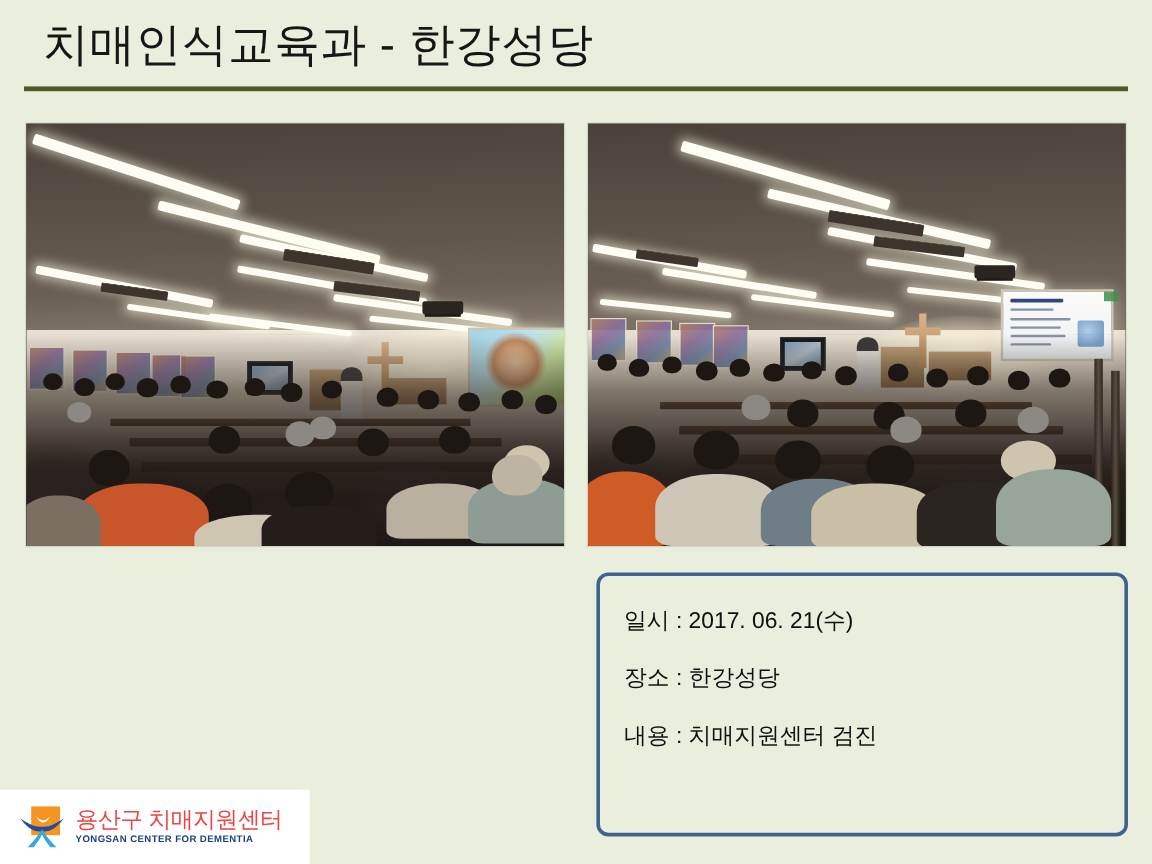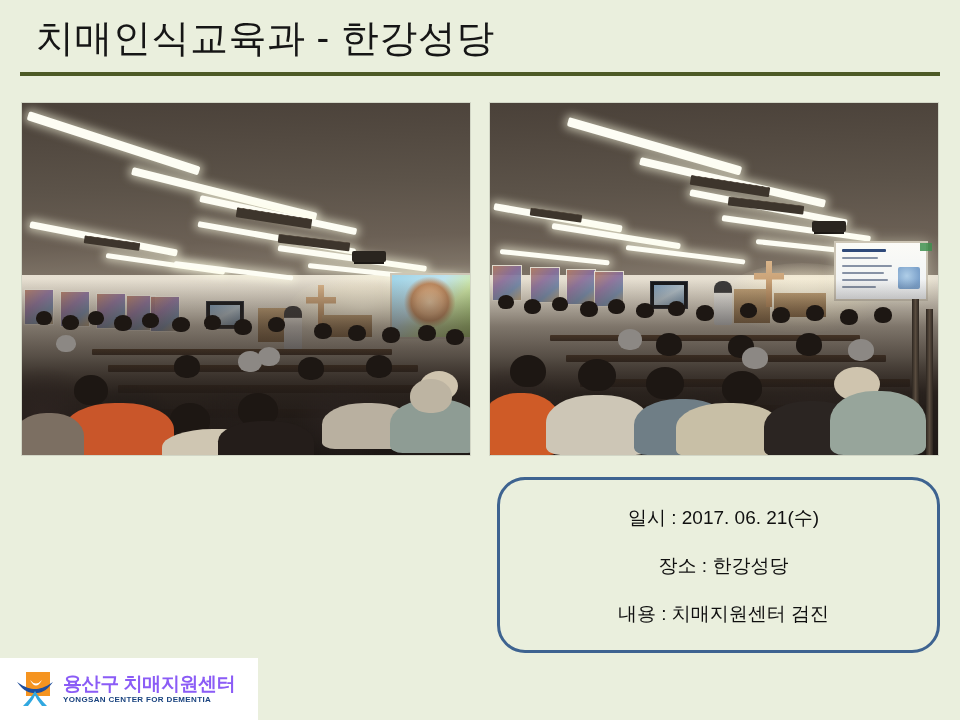--- a/index.html
+++ b/index.html
@@ -223,26 +223,25 @@
     position: absolute;
     background: linear-gradient(90deg, #2d2620 0%, #594c3f 50%, #2d2620 100%);
   }
 
   
   #info-box {
     position: absolute;
     left: 497px;
     top: 477px;
     width: 443px;
-    height: 176px;
+    height: 220px;
     border: 3px solid #3e6390;
-    border-radius: 28px;
+    border-radius: 10px;
     box-sizing: border-box;
     background: transparent;
-    text-align: center;
   }
   #info-list {
     position: absolute;
     left: 20px;
     top: 14px;
     right: 10px;
     margin: 0;
     padding: 0;
     list-style: none;
   }
@@ -273,22 +272,22 @@
     flex: 0 0 38px;
     margin-right: 9px;
   }
   #logo-text {
     display: flex;
     flex-direction: column;
     justify-content: center;
   }
   #logo-name-ko {
     font-size: 19px;
-    font-weight: bold;
-    color: #8b5cf6;
+    font-weight: normal;
+    color: #ef4444;
     letter-spacing: -0.4px;
     line-height: 21px;
     white-space: nowrap;
   }
   #logo-name-en {
     font-size: 8px;
     font-weight: bold;
     color: #19437f;
     letter-spacing: 0.35px;
     line-height: 11px;

